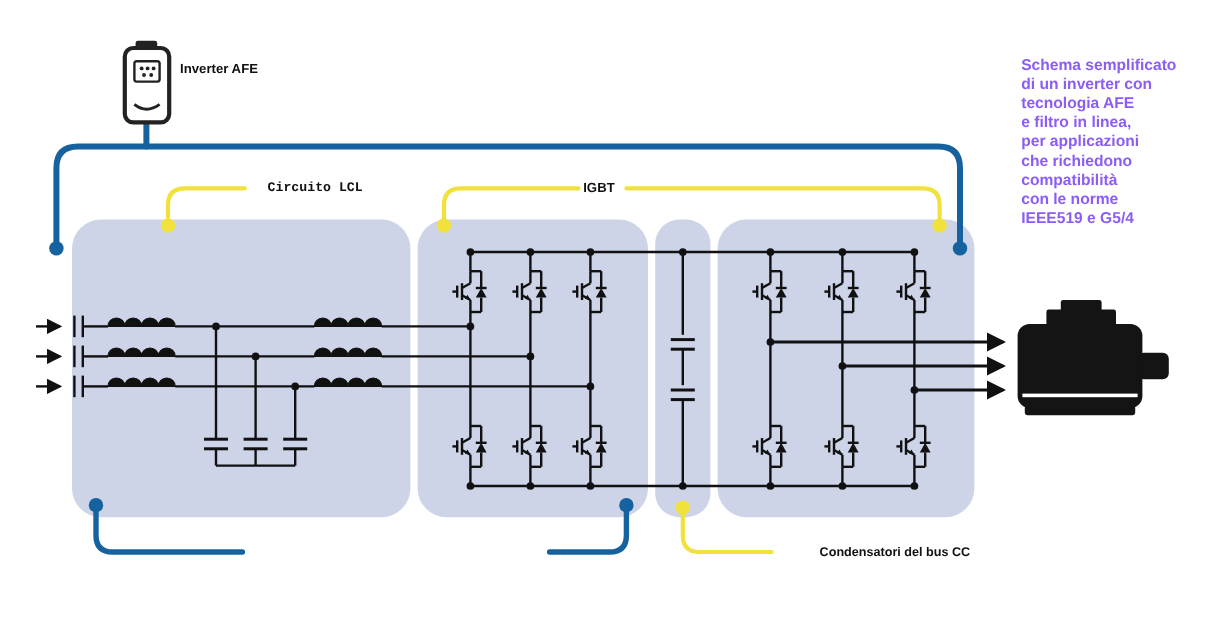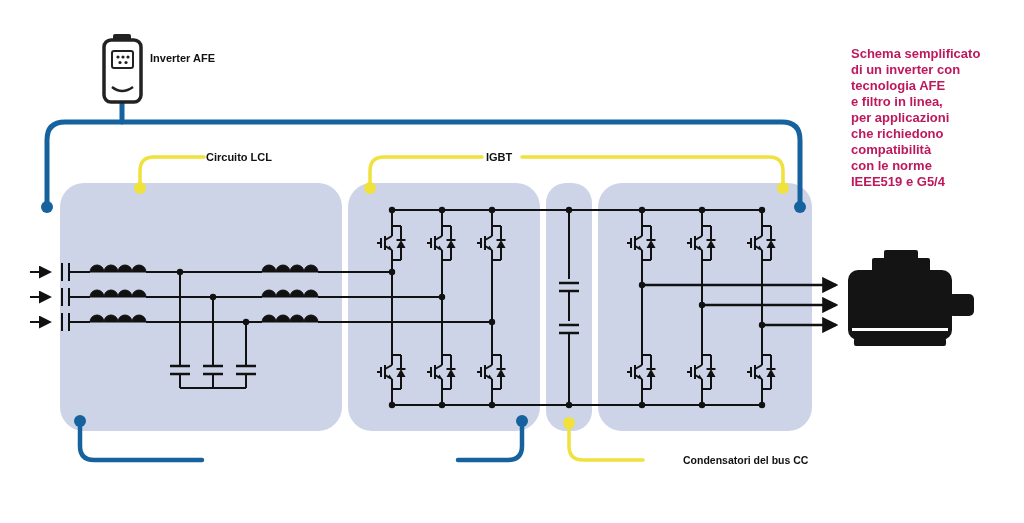--- a/index.html
+++ b/index.html
@@ -10,21 +10,21 @@
     background:var(--background, #fff); overflow:hidden;
   }
   svg.diagram { position:absolute; left:0; top:0; }
   .lbl {
     position:absolute; font-weight:bold; font-size:11px; line-height:14px;
     color:#111; white-space:nowrap;
   }
   .lbl.small { font-size:10.5px; }
   .caption {
     position:absolute; left:851px; top:46px; width:170px;
-    font-size:13px; line-height:16px; font-weight:bold; color:#be185d;
+    font-size:13px; line-height:16px; font-weight:bold; color:#8b5cf6;
     white-space:pre-line;
   }
 </style>
 </head>
 <body>
 
 <div class="canvas">
 
   <svg class="diagram" width="1024" height="523" viewBox="0 0 1024 523">
 
@@ -237,21 +237,21 @@
       <rect x="872" y="258" width="58" height="16" rx="2"></rect>
       <rect x="848" y="270" width="104" height="70" rx="10"></rect>
       <rect x="948" y="294" width="26" height="22" rx="5"></rect>
       <rect x="854" y="338" width="92" height="8" rx="2"></rect>
       <rect x="852" y="328" width="96" height="3" fill="#fff"></rect>
     </g>
   </svg>
 
   <div class="lbl" style="left:150px; top:51px;">Inverter AFE</div>
 
-  <div class="lbl" style="left:206px; top:150px;">Circuito LCL</div>
+  <div class="lbl" style="left:223px; top:150px;font-family:Liberation Mono, monospace;">Circuito LCL</div>
 
   <div class="lbl" style="left:486px; top:150px;">IGBT</div>
 
   <div class="lbl small" style="left:649px; top:453px;margin-left:34px;">Condensatori del bus CC</div>
 
 
   <div class="caption">Schema semplificato
 di un inverter con
 tecnologia AFE
 e filtro in linea,

